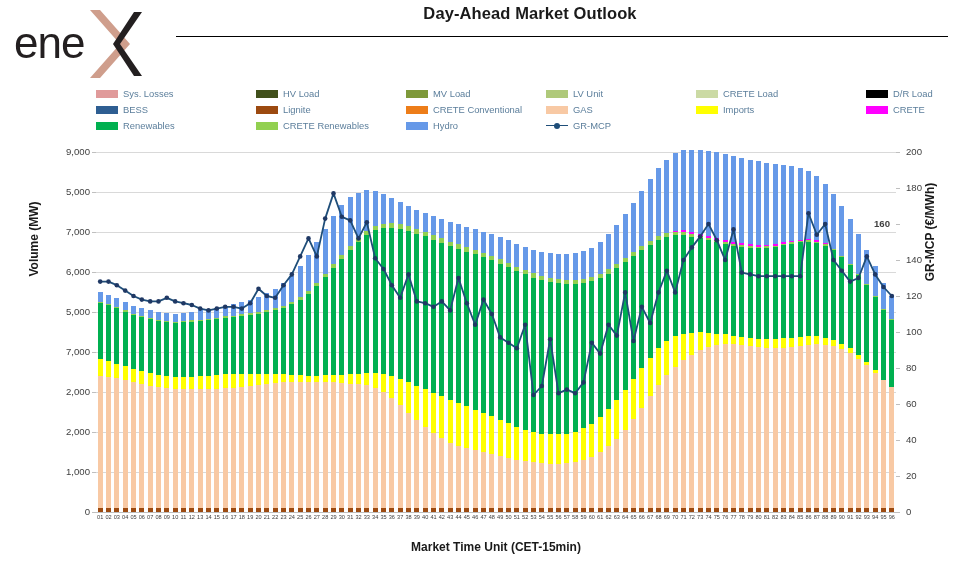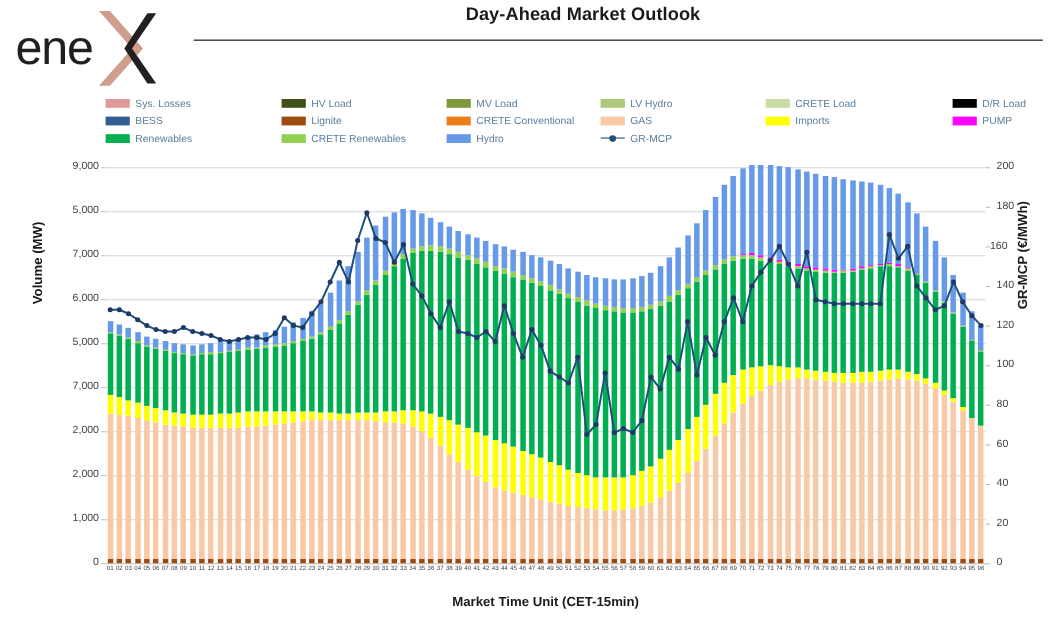--- a/index.html
+++ b/index.html
@@ -82,21 +82,21 @@
     <div class="lg" style="left: 160px; top: 0px;">
       <span class="sw" style="background: rgb(65, 80, 27);"></span>
       <span class="lgl">HV Load</span>
     </div>
     <div class="lg" style="left: 310px; top: 0px;">
       <span class="sw" style="background: rgb(126, 153, 58);"></span>
       <span class="lgl">MV Load</span>
     </div>
     <div class="lg" style="left: 450px; top: 0px;">
       <span class="sw" style="background: rgb(175, 201, 122);"></span>
-      <span class="lgl">LV Hydro</span>
+      <span class="lgl">LV Unit</span>
     </div>
     <div class="lg" style="left: 600px; top: 0px;">
       <span class="sw" style="background: rgb(203, 218, 164);"></span>
       <span class="lgl">CRETE Load</span>
     </div>
     <div class="lg" style="left: 770px; top: 0px;">
       <span class="sw" style="background: rgb(0, 0, 0);"></span>
       <span class="lgl">D/R Load</span>
     </div>
     <div class="lg" style="left: 0px; top: 16px;">
@@ -114,21 +114,21 @@
     <div class="lg" style="left: 450px; top: 16px;">
       <span class="sw" style="background: rgb(248, 201, 164);"></span>
       <span class="lgl">GAS</span>
     </div>
     <div class="lg" style="left: 600px; top: 16px;">
       <span class="sw" style="background: rgb(255, 255, 0);"></span>
       <span class="lgl">Imports</span>
     </div>
     <div class="lg" style="left: 770px; top: 16px;">
       <span class="sw" style="background: rgb(255, 0, 255);"></span>
-      <span class="lgl">PUMP</span>
+      <span class="lgl">CRETE</span>
     </div>
     <div class="lg" style="left: 0px; top: 32px;">
       <span class="sw" style="background: rgb(0, 176, 80);"></span>
       <span class="lgl">Renewables</span>
     </div>
     <div class="lg" style="left: 160px; top: 32px;">
       <span class="sw" style="background: rgb(146, 208, 80);"></span>
       <span class="lgl">CRETE Renewables</span>
     </div>
     <div class="lg" style="left: 310px; top: 32px;">
@@ -1077,21 +1077,21 @@
     <div class="ylabR" style="left: 906px; top: 398px;">60</div>
     <div class="tick" style="left: 896px; top: 404px;"></div>
     <div class="ylabR" style="left: 906px; top: 362px;">80</div>
     <div class="tick" style="left: 896px; top: 368px;"></div>
     <div class="ylabR" style="left: 906px; top: 326px;">100</div>
     <div class="tick" style="left: 896px; top: 332px;"></div>
     <div class="ylabR" style="left: 906px; top: 290px;">120</div>
     <div class="tick" style="left: 896px; top: 296px;"></div>
     <div class="ylabR" style="left: 906px; top: 254px;">140</div>
     <div class="tick" style="left: 896px; top: 260px;"></div>
-    <div class="ylabR" style="left: 900px; top: 218px;">160</div>
+    <div class="ylabR" style="left: 874px; top: 218px; font-weight: bold;">160</div>
     <div class="tick" style="left: 896px; top: 224px;"></div>
     <div class="ylabR" style="left: 906px; top: 182px;">180</div>
     <div class="tick" style="left: 896px; top: 188px;"></div>
     <div class="ylabR" style="left: 906px; top: 146px;">200</div>
     <div class="tick" style="left: 896px; top: 152px;"></div>
   </div>
 <div id="ytitle">Volume (MW)</div>
 <div id="y2title">GR-MCP (€/MWh)</div>
 <div id="xlabels">
     <div class="xl" style="left: 0px; width: 8.33333px;">01</div>

